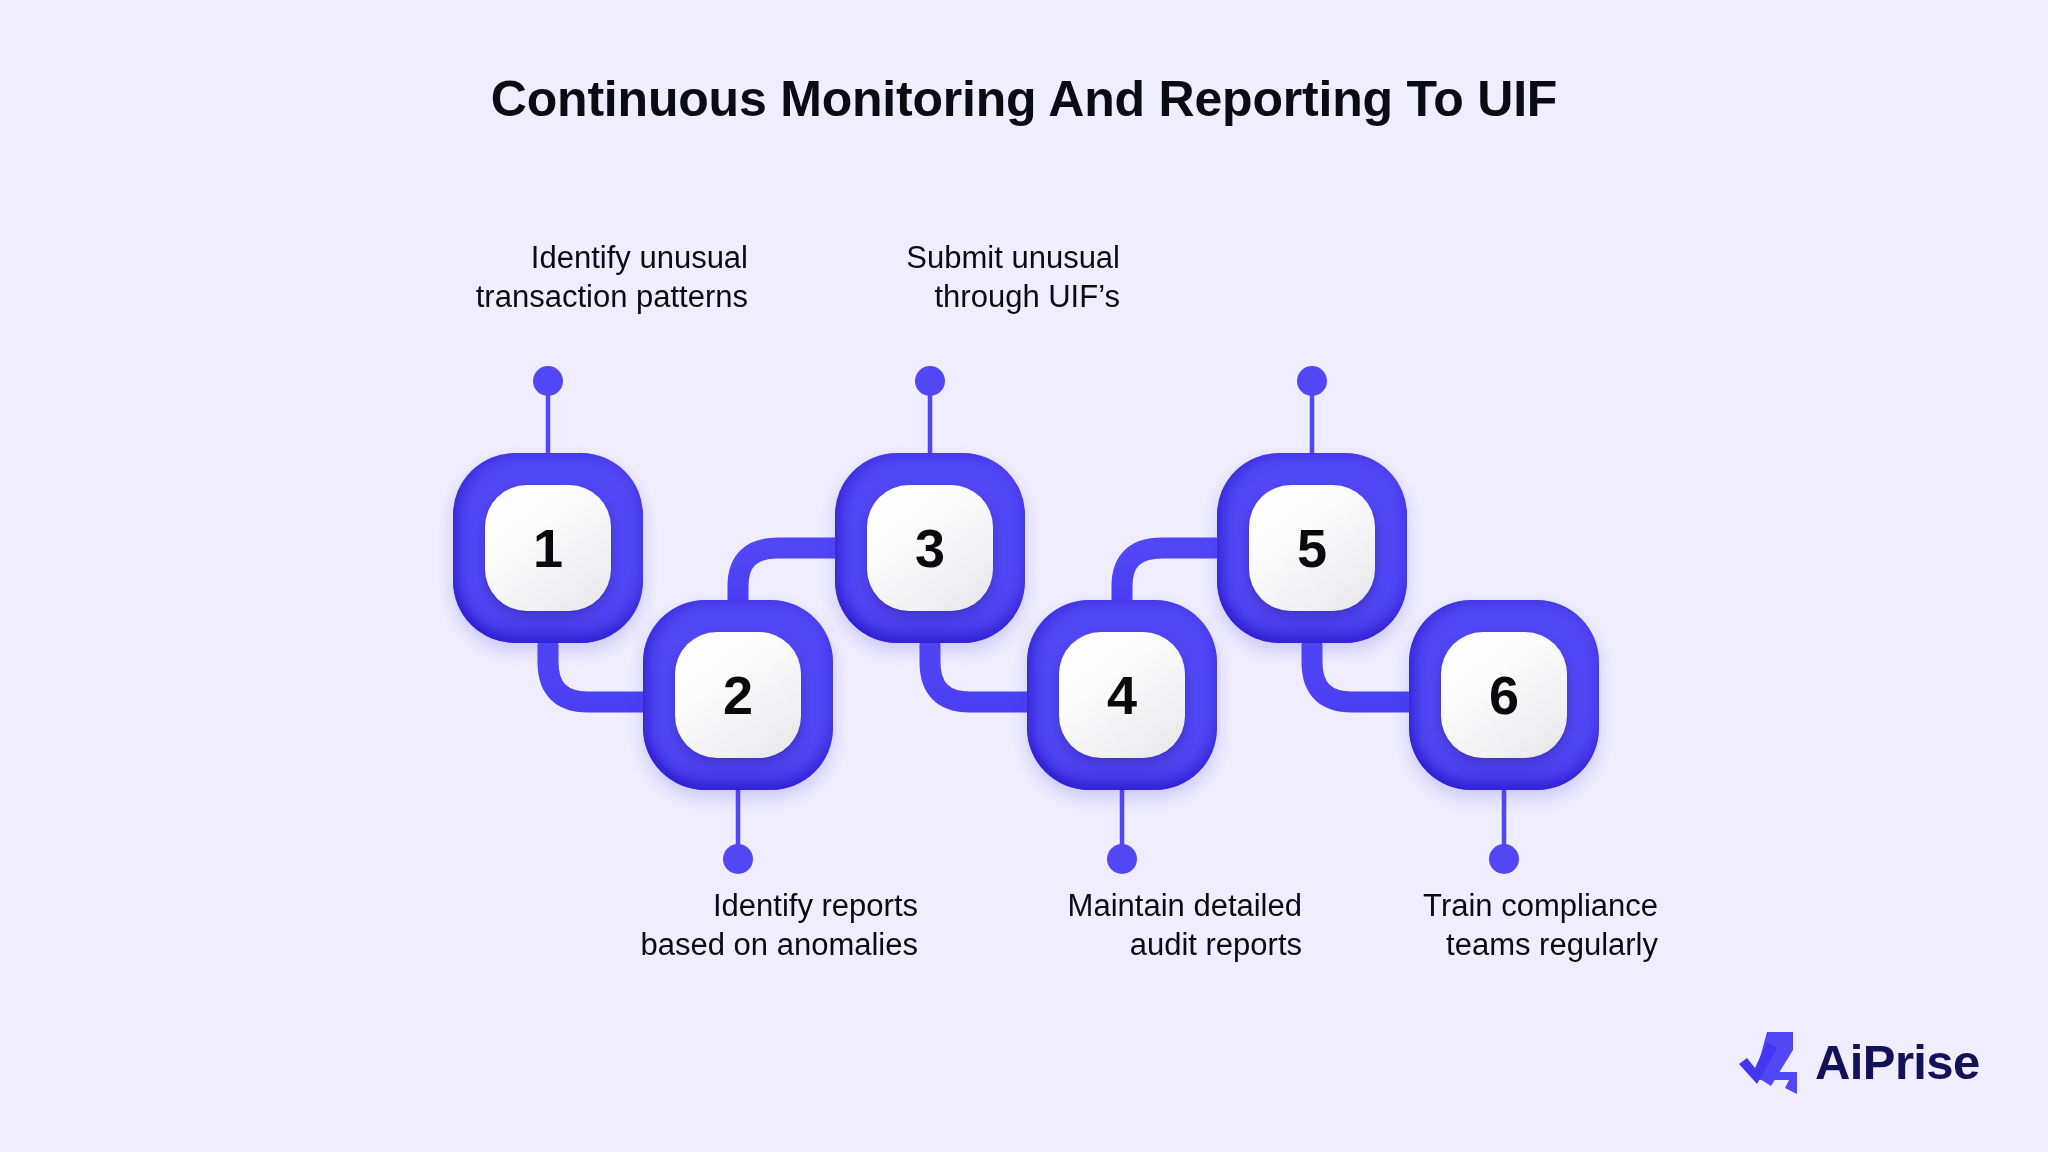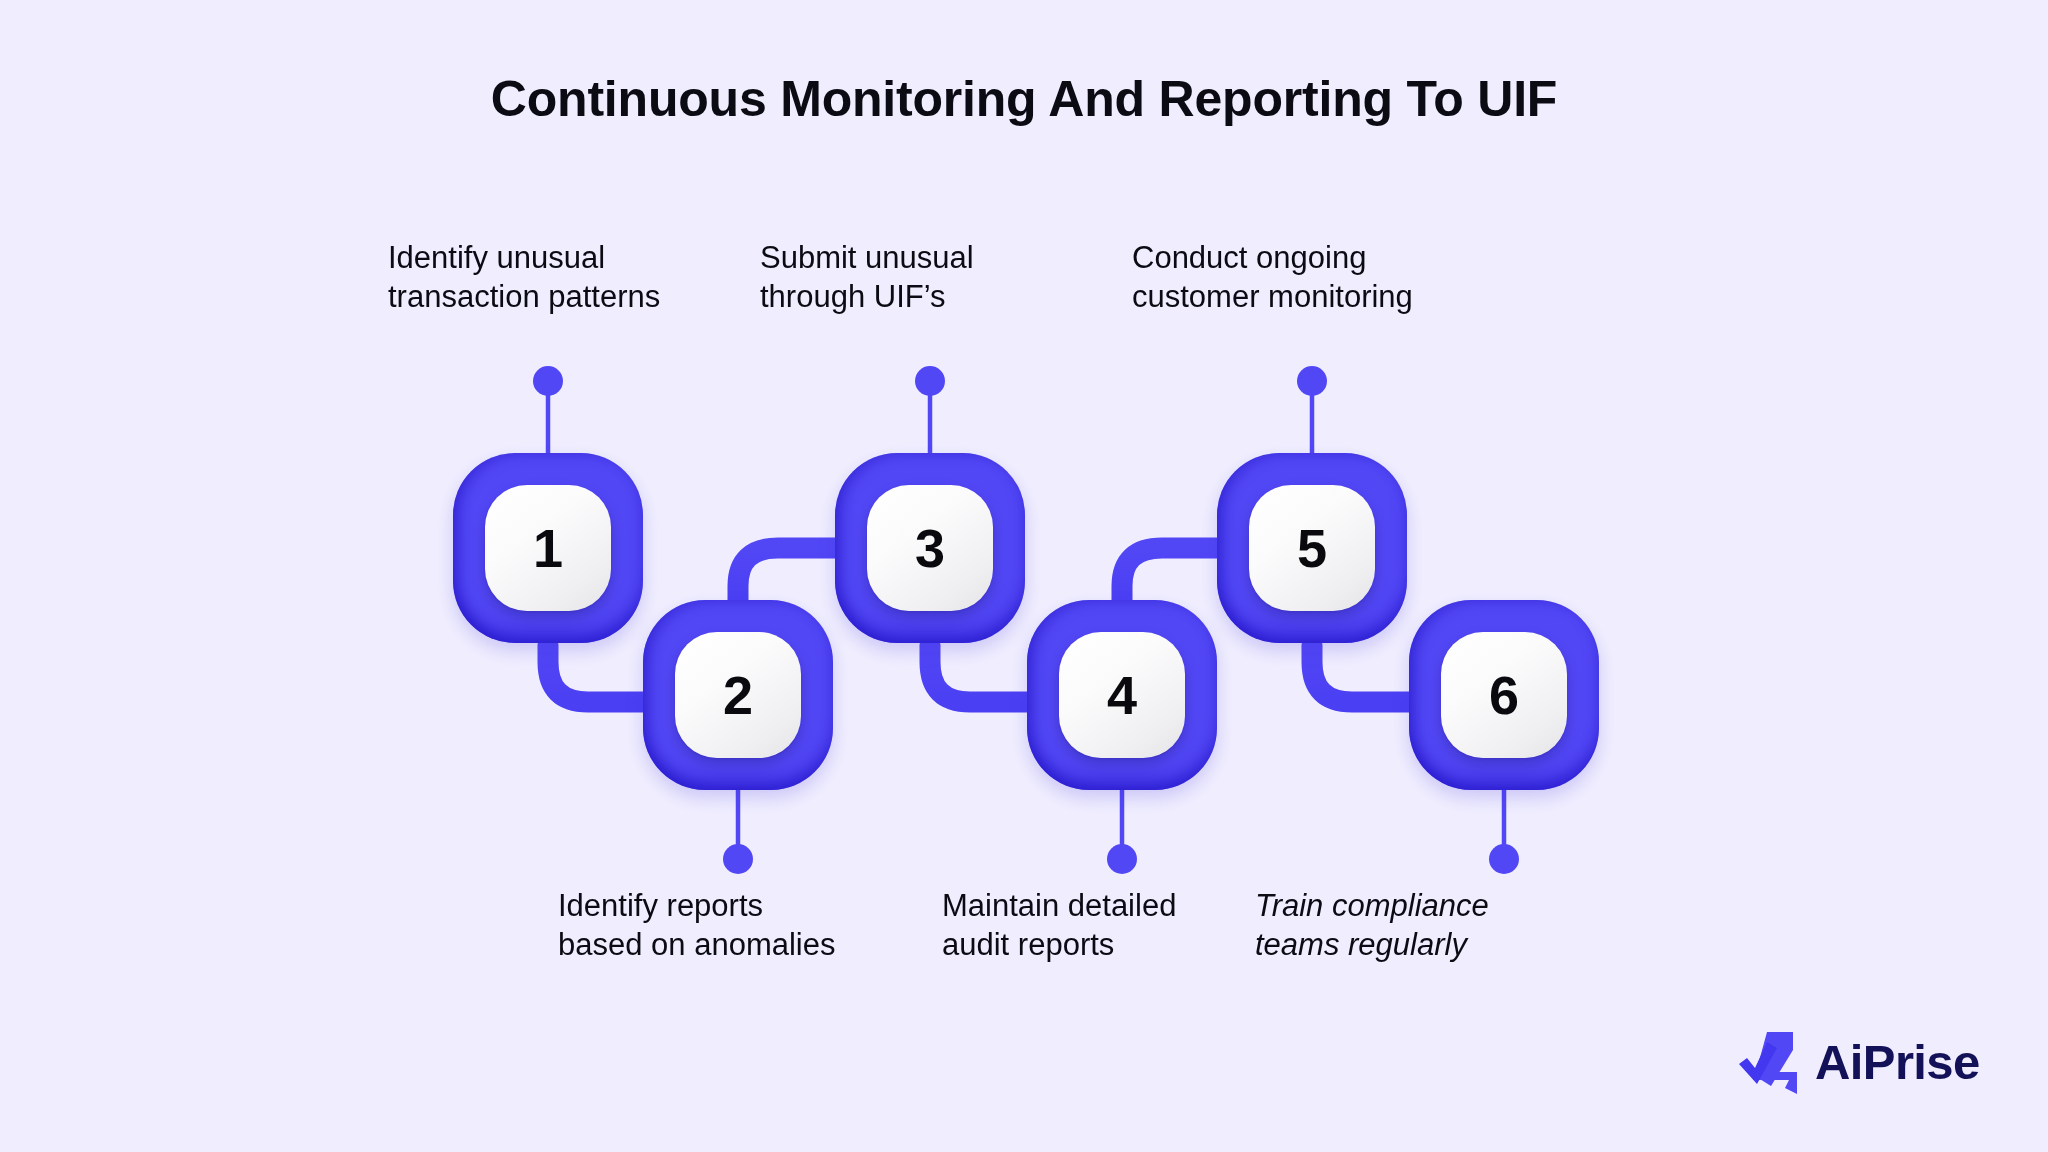--- a/index.html
+++ b/index.html
@@ -74,21 +74,21 @@
     font-weight: bold;
     color: #09090E;
     line-height: 1;
     user-select: none;
   }
 
   
   .caption {
     position: absolute;
     width: 360px;
-    text-align: left;
+    text-align: right;
     font-size: 31px;
     line-height: 1.27;
     color: #0B0B14;
     white-space: pre-line;
   }
 
   
   #brand-logo {
     position: absolute;
     left: 1735px;
@@ -187,30 +187,28 @@
       <span class="node-number">6</span>
     </div>
   </div>
 
   <div class="caption" style="left:388px; top:238px;">Identify unusual
 transaction patterns</div>
 
   <div class="caption" style="left:760px; top:238px;">Submit unusual
 through UIF’s</div>
 
-  <div class="caption" style="left:1132px; top:238px;">Conduct ongoing
-customer monitoring</div>
 
   <div class="caption" style="left:558px; top:886px;">Identify reports
 based on anomalies</div>
 
   <div class="caption" style="left:942px; top:886px;">Maintain detailed
 audit reports</div>
 
-  <div class="caption" style="left:1255px; top:886px;font-style:italic;">Train compliance
+  <div class="caption" style="left:1298px; top:886px;">Train compliance
 teams regularly</div>
 
   <div id="brand-logo">
     <svg width="74" height="68" viewBox="0 0 74 68" xmlns="http://www.w3.org/2000/svg">
 
       <path d="M32 4 L58 4 L58 22 L36 58 L20 48 Z" fill="#5247F5"></path>
 
       <rect x="32" y="4" width="26" height="16" rx="3" fill="#5247F5"></rect>
 
       <path d="M18 44 L62 44 L62 66 L50 60 L54 52 L18 52 Z" fill="#5247F5"></path>

